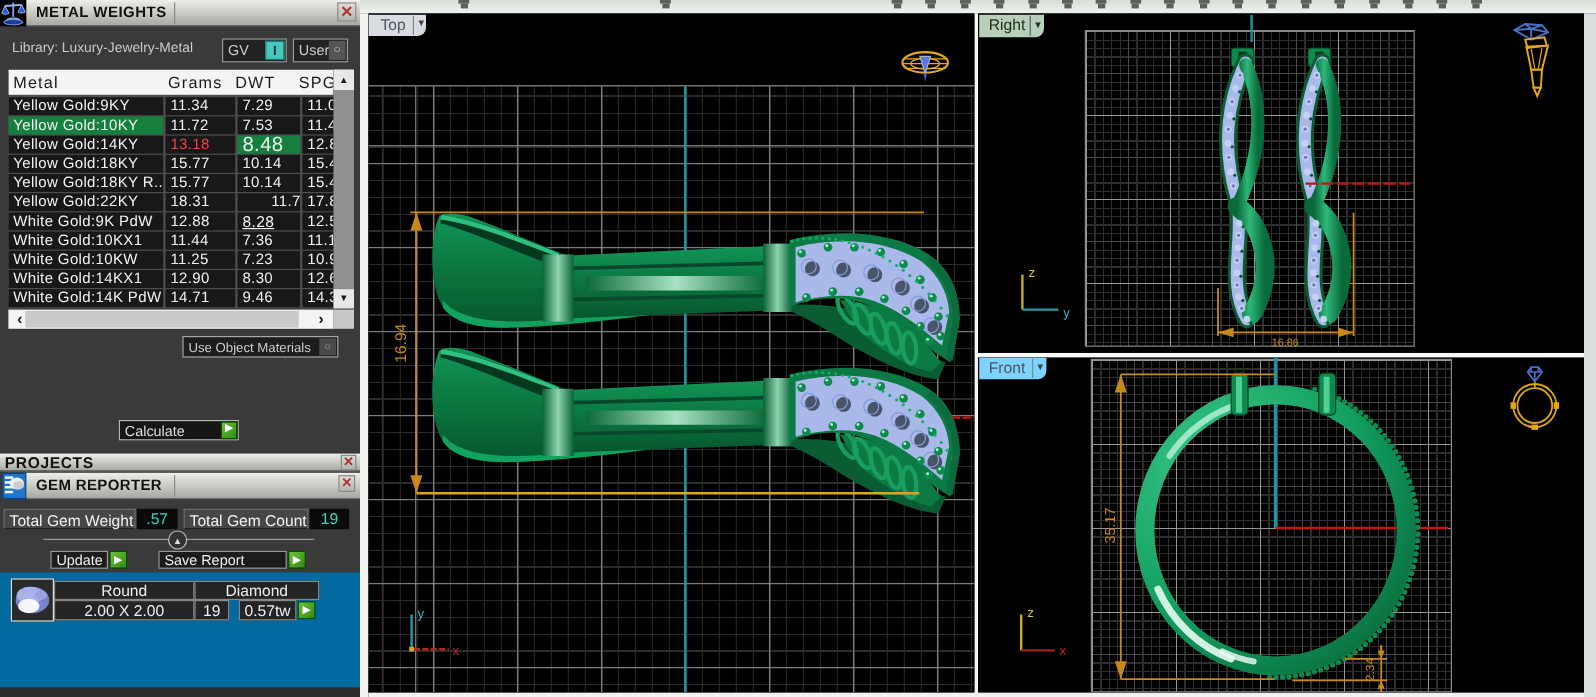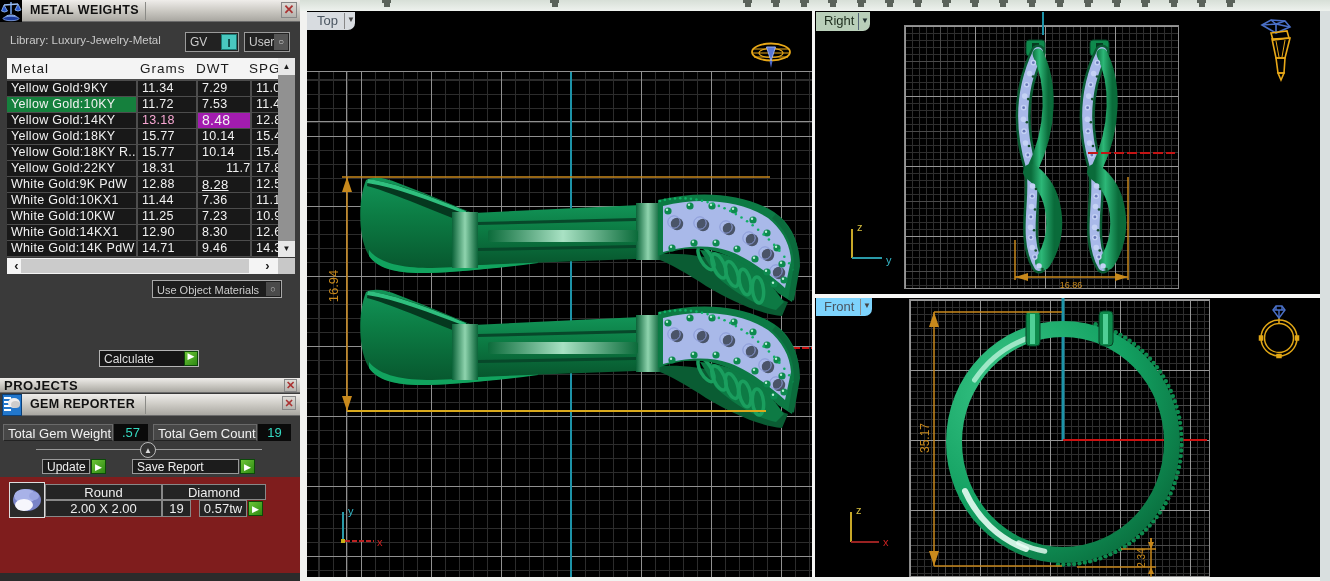--- a/index.html
+++ b/index.html
@@ -59,22 +59,22 @@
     <div id="rows">
           <div class="abs" style="left:0px;top:23px;width:129px;height:15px;background:#181818;color:#f2f2f2;font-size:12.5px;line-height:15px;overflow:hidden;white-space:nowrap;"><span style="margin-left:4px;letter-spacing:0.3px;">Yellow Gold:9KY</span></div>
           <div class="abs" style="left:131px;top:23px;width:58px;height:15px;background:#181818;color:#f2f2f2;font-size:12.5px;line-height:15px;overflow:hidden;white-space:nowrap;"><span style="margin-left:4px;letter-spacing:0.3px;">11.34</span></div>
           <div class="abs" style="left:191px;top:23px;width:52px;height:15px;background:#181818;color:#f2f2f2;font-size:12.5px;line-height:15px;overflow:hidden;white-space:nowrap;"><span style="margin-left:4px;letter-spacing:0.3px;">7.29</span></div>
           <div class="abs" style="left:245px;top:23px;width:26px;height:15px;background:#181818;color:#f2f2f2;font-size:12.5px;line-height:15px;overflow:hidden;white-space:nowrap;"><span style="margin-left:4px;letter-spacing:0.3px;">11.08</span></div>
           <div class="abs" style="left:0px;top:39px;width:129px;height:15px;background:#15803d;color:#f2f2f2;font-size:12.5px;line-height:15px;overflow:hidden;white-space:nowrap;"><span style="margin-left:4px;letter-spacing:0.3px;">Yellow Gold:10KY</span></div>
           <div class="abs" style="left:131px;top:39px;width:58px;height:15px;background:#181818;color:#f2f2f2;font-size:12.5px;line-height:15px;overflow:hidden;white-space:nowrap;"><span style="margin-left:4px;letter-spacing:0.3px;">11.72</span></div>
           <div class="abs" style="left:191px;top:39px;width:52px;height:15px;background:#181818;color:#f2f2f2;font-size:12.5px;line-height:15px;overflow:hidden;white-space:nowrap;"><span style="margin-left:4px;letter-spacing:0.3px;">7.53</span></div>
           <div class="abs" style="left:245px;top:39px;width:26px;height:15px;background:#181818;color:#f2f2f2;font-size:12.5px;line-height:15px;overflow:hidden;white-space:nowrap;"><span style="margin-left:4px;letter-spacing:0.3px;">11.45</span></div>
           <div class="abs" style="left:0px;top:55px;width:129px;height:15px;background:#181818;color:#f2f2f2;font-size:12.5px;line-height:15px;overflow:hidden;white-space:nowrap;"><span style="margin-left:4px;letter-spacing:0.3px;">Yellow Gold:14KY</span></div>
-          <div class="abs" style="left:131px;top:55px;width:58px;height:15px;background:#181818;color:#f9a8d4;font-size:12.5px;line-height:15px;overflow:hidden;white-space:nowrap;"><span style="margin-left:4px;letter-spacing:0.3px;">13.18</span></div>
-          <div class="abs" style="left:191px;top:55px;width:52px;height:15px;background:#a21caf;color:#f2f2f2;font-size:14px;line-height:15px;overflow:hidden;white-space:nowrap;"><span style="margin-left:4px;letter-spacing:0.3px;">8.48</span></div>
+          <div class="abs" style="left:131px;top:55px;width:58px;height:15px;background:#181818;color:#ef4444;font-size:12.5px;line-height:15px;overflow:hidden;white-space:nowrap;"><span style="margin-left:4px;letter-spacing:0.3px;">13.18</span></div>
+          <div class="abs" style="left:191px;top:55px;width:52px;height:15px;background:#15803d;color:#f2f2f2;font-size:17px;line-height:15px;overflow:hidden;white-space:nowrap;"><span style="margin-left:4px;letter-spacing:0.3px;">8.48</span></div>
           <div class="abs" style="left:245px;top:55px;width:26px;height:15px;background:#181818;color:#f2f2f2;font-size:12.5px;line-height:15px;overflow:hidden;white-space:nowrap;"><span style="margin-left:4px;letter-spacing:0.3px;">12.88</span></div>
           <div class="abs" style="left:0px;top:71px;width:129px;height:15px;background:#181818;color:#f2f2f2;font-size:12.5px;line-height:15px;overflow:hidden;white-space:nowrap;"><span style="margin-left:4px;letter-spacing:0.3px;">Yellow Gold:18KY</span></div>
           <div class="abs" style="left:131px;top:71px;width:58px;height:15px;background:#181818;color:#f2f2f2;font-size:12.5px;line-height:15px;overflow:hidden;white-space:nowrap;"><span style="margin-left:4px;letter-spacing:0.3px;">15.77</span></div>
           <div class="abs" style="left:191px;top:71px;width:52px;height:15px;background:#181818;color:#f2f2f2;font-size:12.5px;line-height:15px;overflow:hidden;white-space:nowrap;"><span style="margin-left:4px;letter-spacing:0.3px;">10.14</span></div>
           <div class="abs" style="left:245px;top:71px;width:26px;height:15px;background:#181818;color:#f2f2f2;font-size:12.5px;line-height:15px;overflow:hidden;white-space:nowrap;"><span style="margin-left:4px;letter-spacing:0.3px;">15.41</span></div>
           <div class="abs" style="left:0px;top:87px;width:129px;height:15px;background:#181818;color:#f2f2f2;font-size:12.5px;line-height:15px;overflow:hidden;white-space:nowrap;"><span style="margin-left:4px;letter-spacing:0.3px;">Yellow Gold:18KY R...</span></div>
           <div class="abs" style="left:131px;top:87px;width:58px;height:15px;background:#181818;color:#f2f2f2;font-size:12.5px;line-height:15px;overflow:hidden;white-space:nowrap;"><span style="margin-left:4px;letter-spacing:0.3px;">15.77</span></div>
           <div class="abs" style="left:191px;top:87px;width:52px;height:15px;background:#181818;color:#f2f2f2;font-size:12.5px;line-height:15px;overflow:hidden;white-space:nowrap;"><span style="margin-left:4px;letter-spacing:0.3px;">10.14</span></div>
           <div class="abs" style="left:245px;top:87px;width:26px;height:15px;background:#181818;color:#f2f2f2;font-size:12.5px;line-height:15px;overflow:hidden;white-space:nowrap;"><span style="margin-left:4px;letter-spacing:0.3px;">15.41</span></div>
           <div class="abs" style="left:0px;top:103px;width:129px;height:15px;background:#181818;color:#f2f2f2;font-size:12.5px;line-height:15px;overflow:hidden;white-space:nowrap;"><span style="margin-left:4px;letter-spacing:0.3px;">Yellow Gold:22KY</span></div>
@@ -162,21 +162,21 @@
 
   <div class="abs" style="left:42px;top:459px;width:48px;height:15px;border:1px solid #999;background:#1c1c1c;">
     <span style="position:absolute;left:4px;top:0px;font-size:12px;color:#eee;">Update</span>
   </div>
   <div class="grnbtn" style="left:91px;top:459px;width:15px;height:15px;line-height:15px;"></div>
   <div class="abs" style="left:132px;top:459px;width:107px;height:15px;border:1px solid #999;background:#1c1c1c;">
     <span style="position:absolute;left:4px;top:0px;font-size:12px;color:#eee;">Save Report</span>
   </div>
   <div class="grnbtn" style="left:240px;top:459px;width:15px;height:15px;line-height:15px;"></div>
 
-  <div class="abs" style="left:0;top:477px;width:312px;height:96px;background:#7f1d1d;">
+  <div class="abs" style="left:0;top:477px;width:312px;height:96px;background:#0369a1;">
     <div class="abs" style="left:9px;top:5px;width:36px;height:36px;background:#2a2a2a;border:1px solid #ddd;">
       <svg width="34" height="34" viewBox="0 0 34 34">
         <ellipse cx="17" cy="17" rx="14" ry="11" fill="#7a84c8"></ellipse>
         <ellipse cx="15" cy="13" rx="11" ry="7" fill="#a8b2e8"></ellipse>
         <ellipse cx="14" cy="22" rx="9" ry="6" fill="#f6f6fc"></ellipse>
         <ellipse cx="24" cy="13" rx="5" ry="4" fill="#9aa4e0"></ellipse>
       </svg>
     </div>
     <div class="abs" style="left:45px;top:7px;width:117px;height:16px;background:#242424;border:1px solid #888;color:#eee;font-size:13px;text-align:center;line-height:15px;">Round</div>
     <div class="abs" style="left:162px;top:7px;width:104px;height:16px;background:#242424;border:1px solid #888;color:#eee;font-size:13px;text-align:center;line-height:15px;">Diamond</div>

